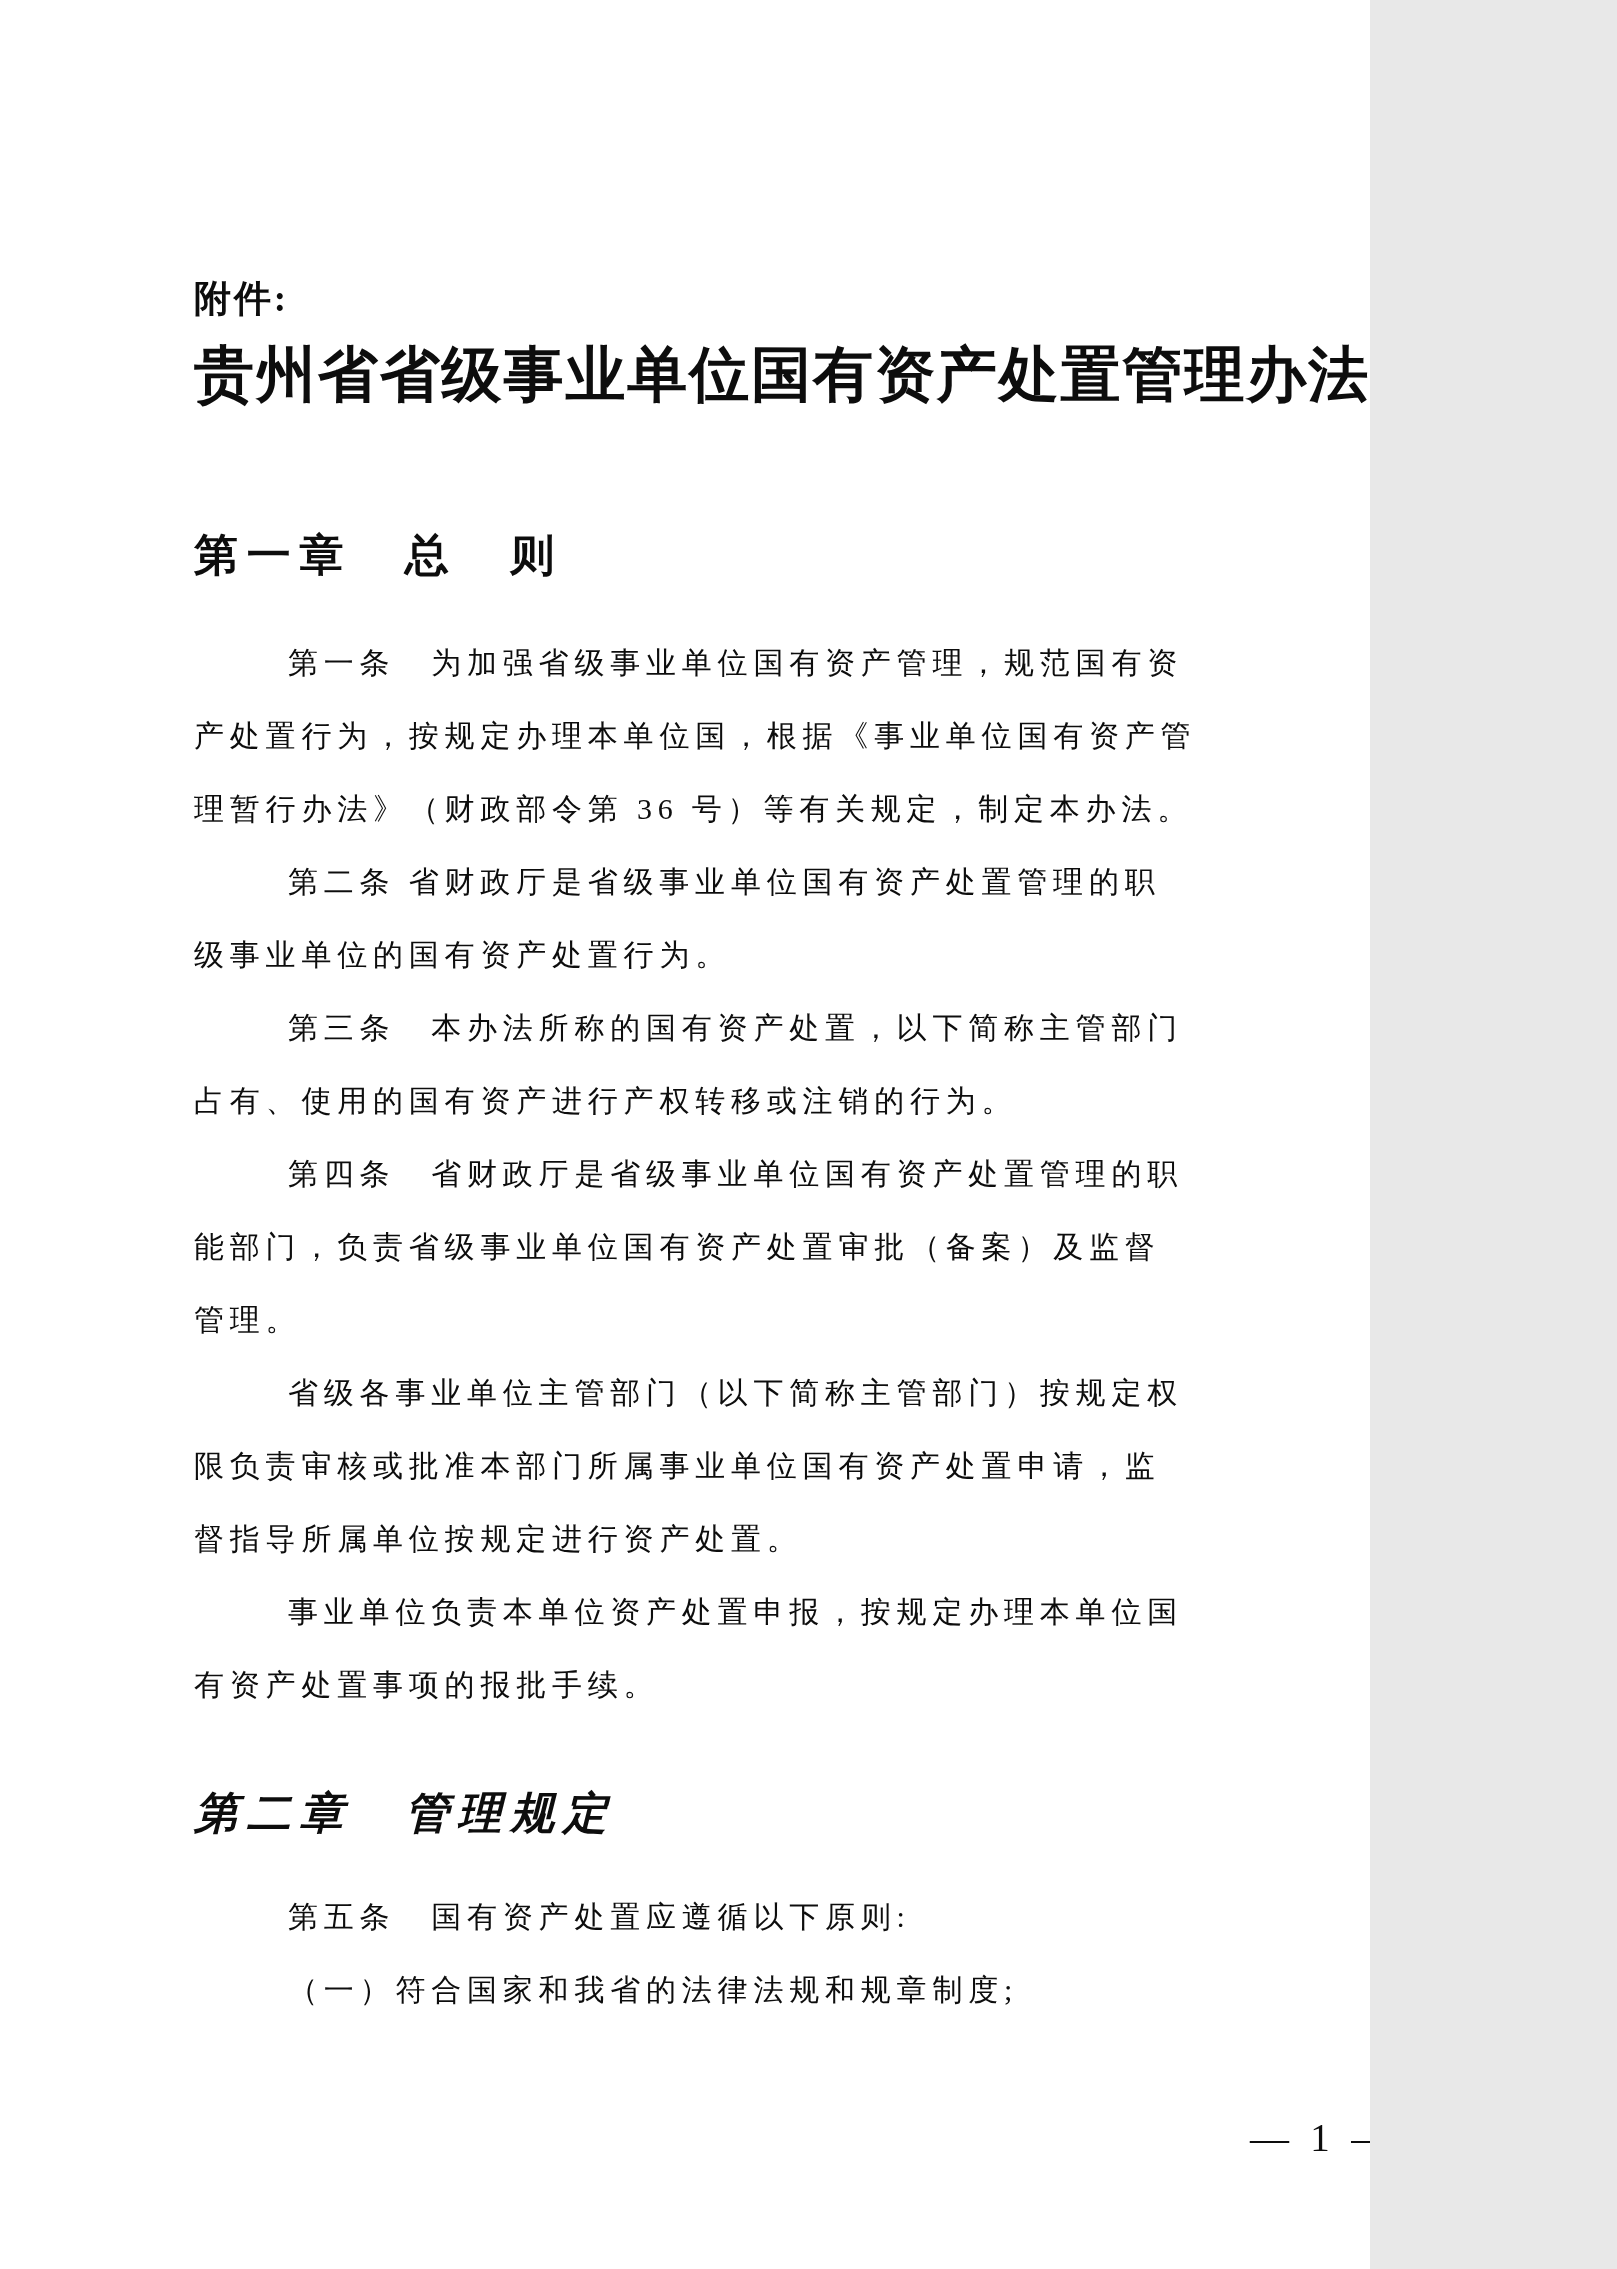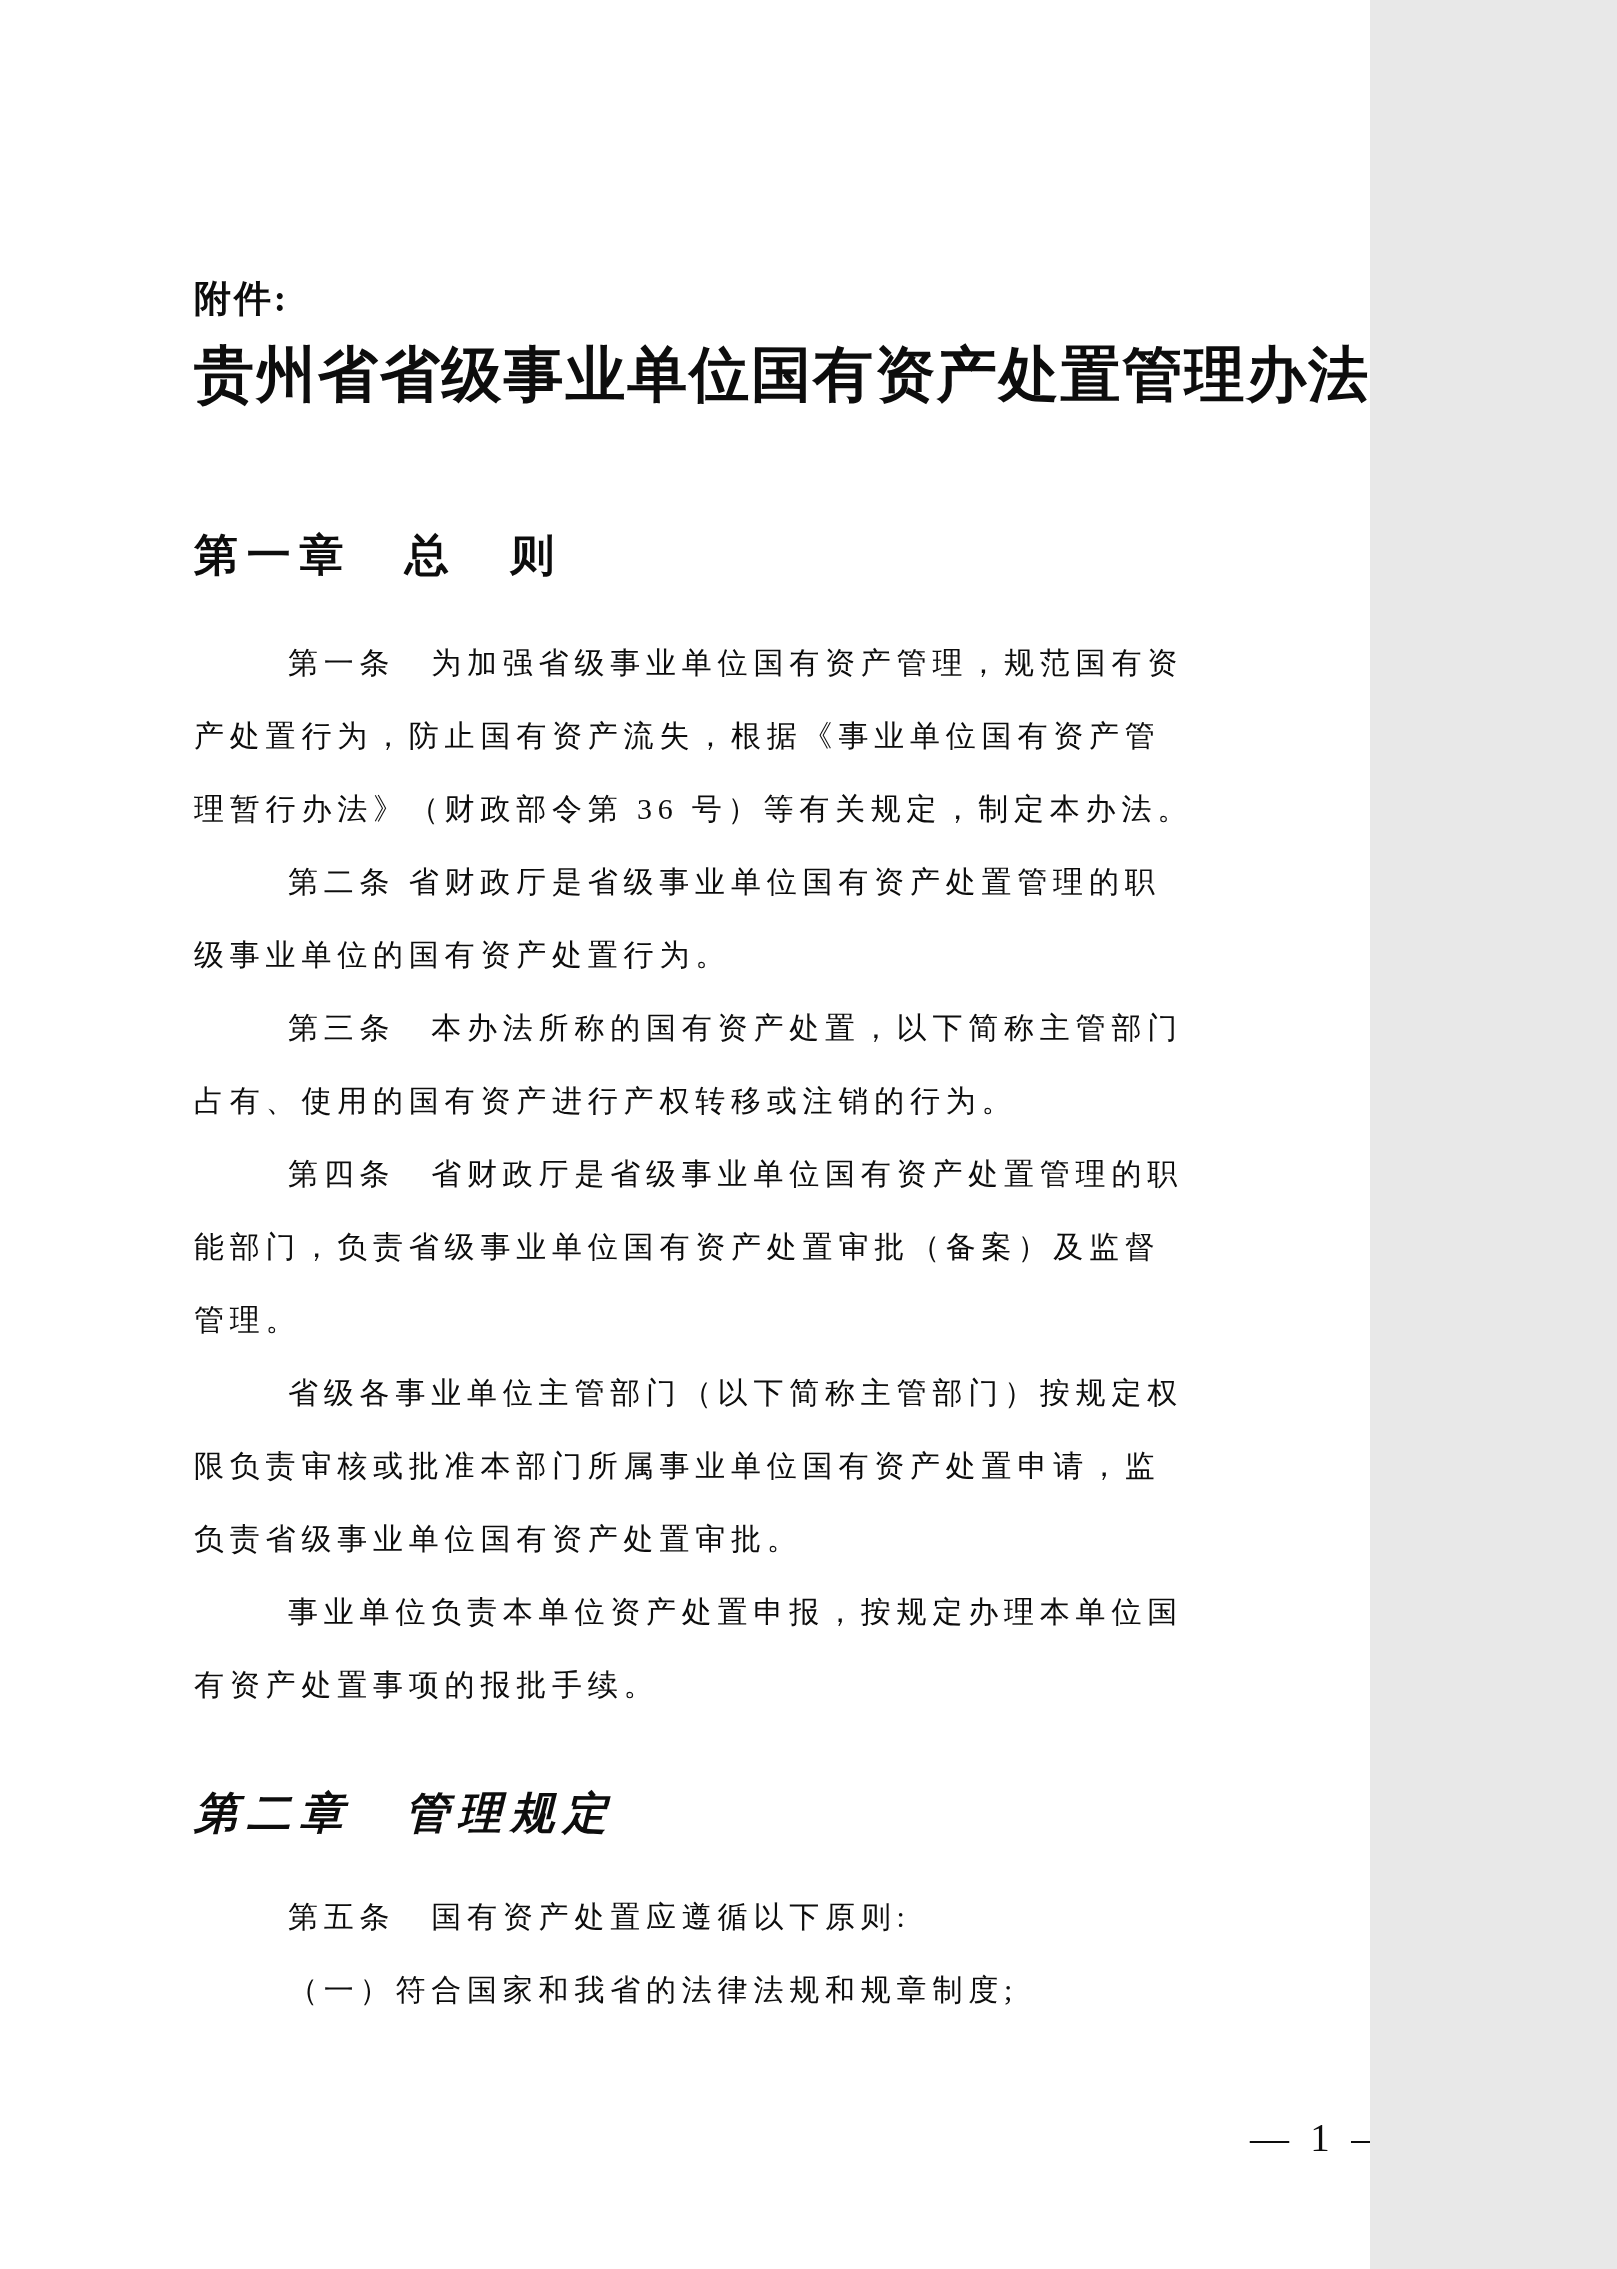--- a/index.html
+++ b/index.html
@@ -83,32 +83,32 @@
   <div class="content">
 
     <div class="attachment-label">附件:</div>
 
     <div class="doc-title">贵州省省级事业单位国有资产处置管理办法</div>
 
     <div class="chapter-heading chapter-1">第一章　总　则</div>
 
     <div class="body-lines">
       <div class="line indent">第一条　为加强省级事业单位国有资产管理，规范国有资</div>
-      <div class="line">产处置行为，防止国有资产流失，根据《事业单位国有资产管</div>
+      <div class="line">产处置行为，按规定办理本单位国，根据《事业单位国有资产管</div>
       <div class="line">理暂行办法》（财政部令第 36 号）等有关规定，制定本办法。</div>
       <div class="line indent">第二条 省财政厅是省级事业单位国有资产处置管理的职</div>
       <div class="line">级事业单位的国有资产处置行为。</div>
       <div class="line indent">第三条　本办法所称的国有资产处置，以下简称主管部门</div>
       <div class="line">占有、使用的国有资产进行产权转移或注销的行为。</div>
       <div class="line indent">第四条　省财政厅是省级事业单位国有资产处置管理的职</div>
       <div class="line">能部门，负责省级事业单位国有资产处置审批（备案）及监督</div>
       <div class="line">管理。</div>
       <div class="line indent">省级各事业单位主管部门（以下简称主管部门）按规定权</div>
       <div class="line">限负责审核或批准本部门所属事业单位国有资产处置申请，监</div>
-      <div class="line">负责省级事业单位国有资产处置审批。</div>
+      <div class="line">督指导所属单位按规定进行资产处置。</div>
       <div class="line indent">事业单位负责本单位资产处置申报，按规定办理本单位国</div>
       <div class="line">有资产处置事项的报批手续。</div>
     </div>
 
     <div class="chapter-heading chapter-2">第二章　管理规定</div>
 
     <div class="body-lines body-lines-2">
       <div class="line indent">第五条　国有资产处置应遵循以下原则:</div>
       <div class="line indent">（一）符合国家和我省的法律法规和规章制度;</div>
     </div>

